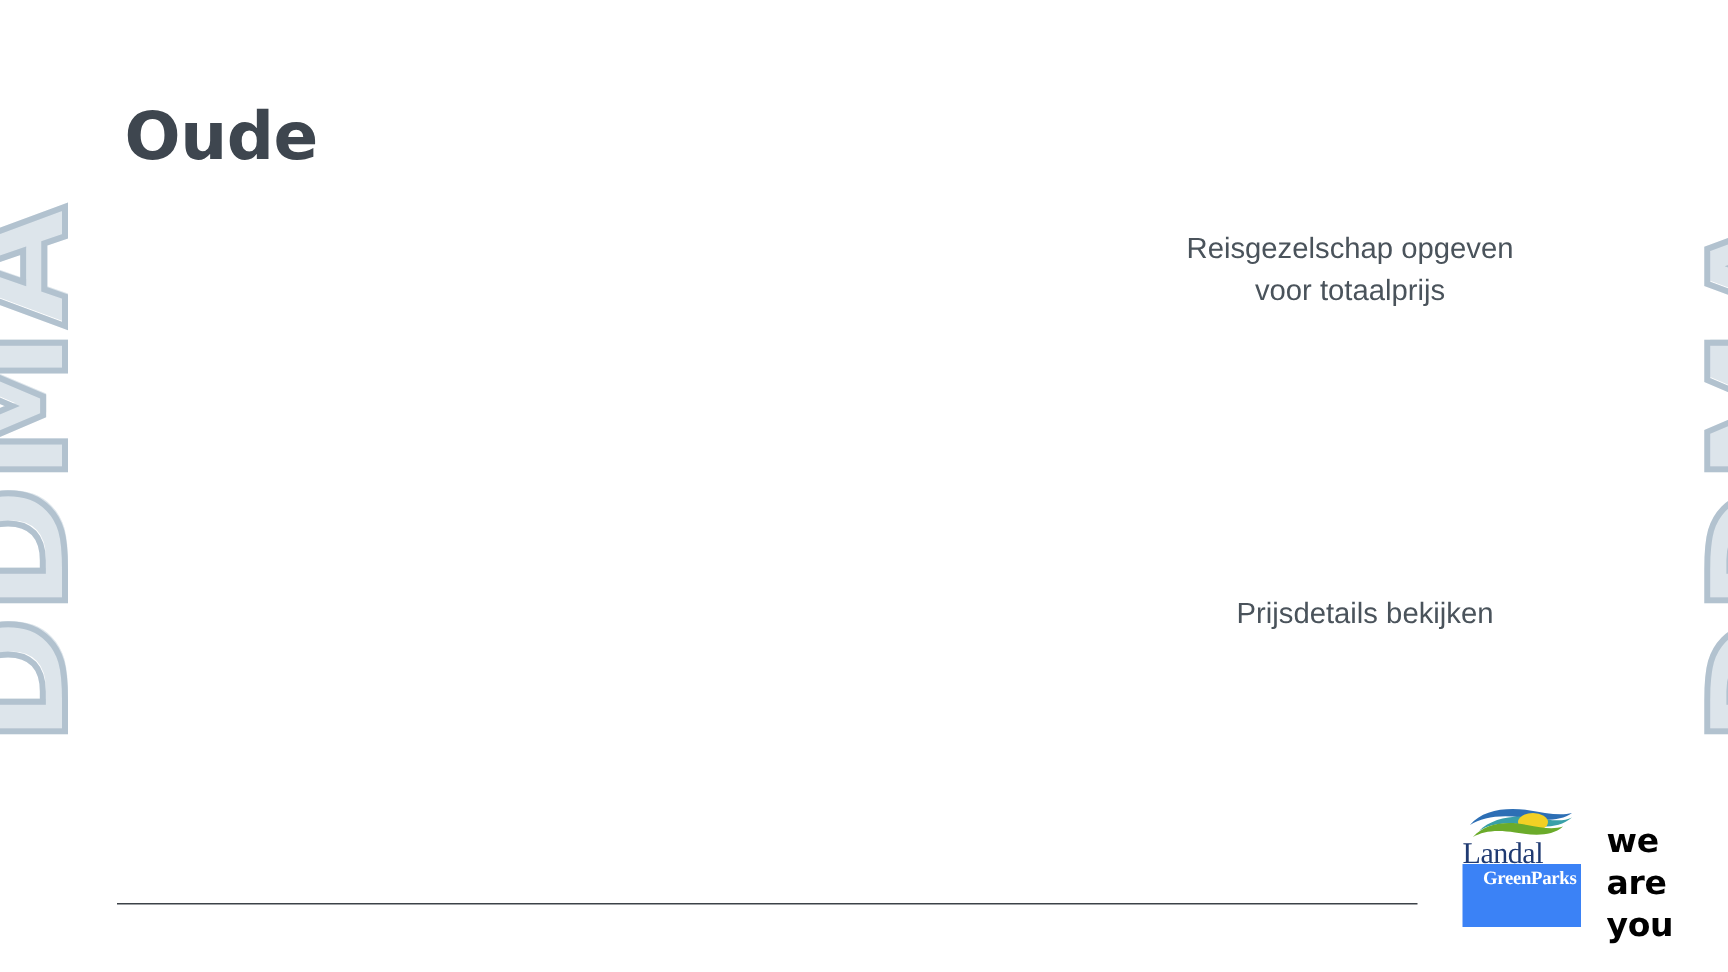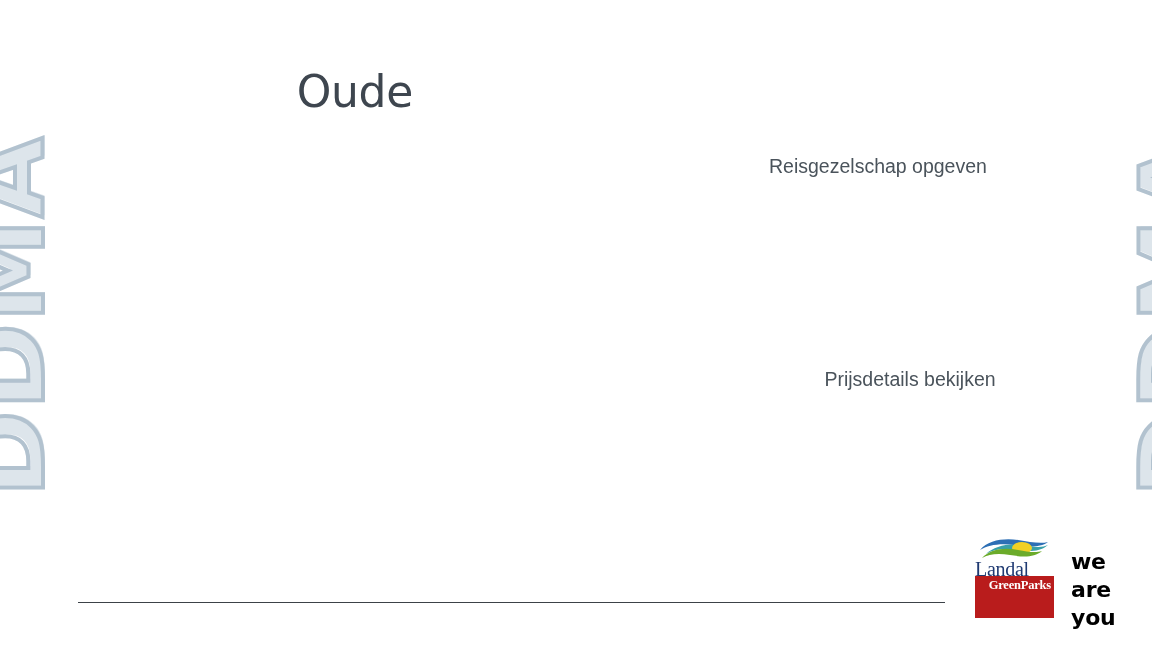--- a/index.html
+++ b/index.html
@@ -54,44 +54,44 @@
   }
 
   
   .title {
     position: absolute;
     left: 83px;
     top: 64px;
     width: 330px;
     font-family: "DejaVu Sans", sans-serif;
     font-size: 44px;
-    font-weight: 400;
+    font-weight: 700;
     line-height: 1.29;
     letter-spacing: -0.3px;
     color: #3e464f;
-    text-align: right;
   }
 
   
   .callout-a {
     position: absolute;
     left: 769px;
     top: 153px;
     width: 262px;
     font-family: "Liberation Sans", sans-serif;
     font-size: 19.5px;
     font-weight: 400;
     line-height: 1.42;
     color: #4a535b;
+    text-align: center;
   }
 
   .callout-b {
     position: absolute;
     left: 700px;
-    top: 366px;
+    top: 396px;
     width: 420px;
     text-align: center;
     font-family: "Liberation Sans", sans-serif;
     font-size: 19.5px;
     font-weight: 400;
     line-height: 1.42;
     color: #4a535b;
   }
 
   
@@ -124,21 +124,21 @@
     font-size: 20px;
     font-weight: 400;
     line-height: 0.93;
     color: #1f3a72;
     letter-spacing: -0.3px;
     margin-top: -1px;
   }
   .logo-greenbox {
     width: 79px;
     height: 42px;
-    background: #b91c1c;
+    background: #3b82f6;
     margin-top: -3px;
     position: relative;
   }
   .logo-greenbox-text {
     position: absolute;
     left: 0;
     top: 2px;
     width: 79px;
     text-align: right;
     padding-right: 3px;
@@ -176,20 +176,21 @@
   <div class="watermark watermark-right">
     <div class="watermark-text">DDMA</div>
   </div>
 
   <div class="title">
     <div>Oude</div>
   </div>
 
   <div class="callout-a">
     <div>Reisgezelschap opgeven</div>
+    <div>voor totaalprijs</div>
   </div>
 
   <div class="callout-b">Prijsdetails bekijken</div>
 
   <div class="divider"></div>
 
   <div class="logo-block">
     <div class="logo-swoosh">
       <svg width="72" height="24" viewBox="0 0 72 24" xmlns="http://www.w3.org/2000/svg">
         <path d="M2 13 C10 3, 26 1, 40 3 C52 5, 62 7, 70 5 C62 11, 48 10, 36 8 C22 6, 10 8, 2 13 Z" fill="#2d6fb5"></path>

